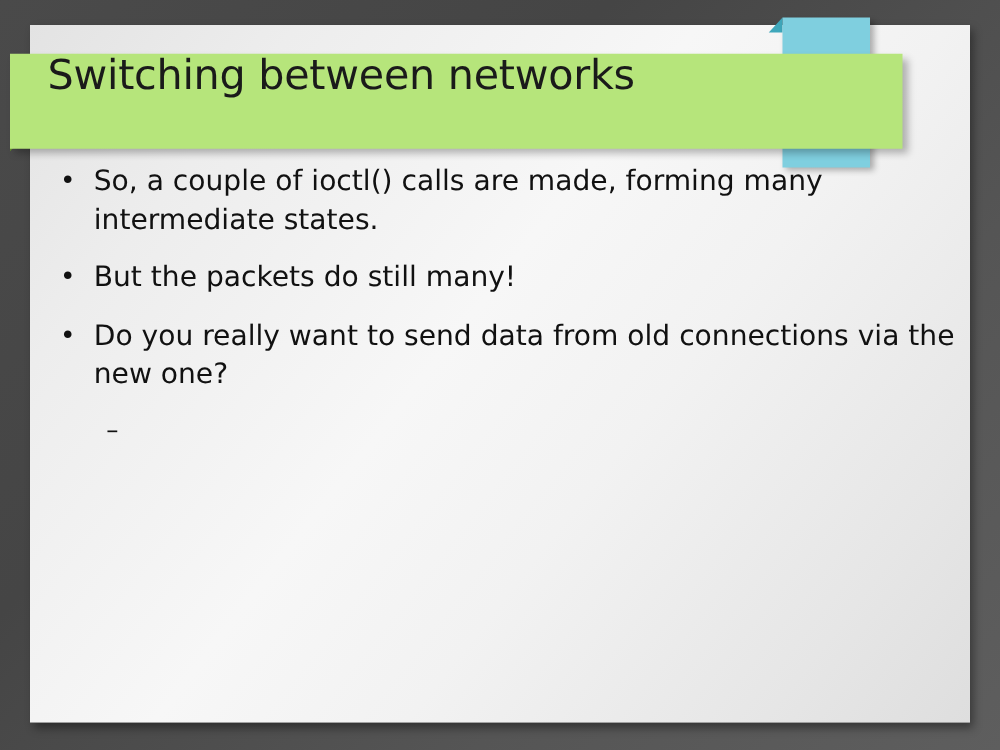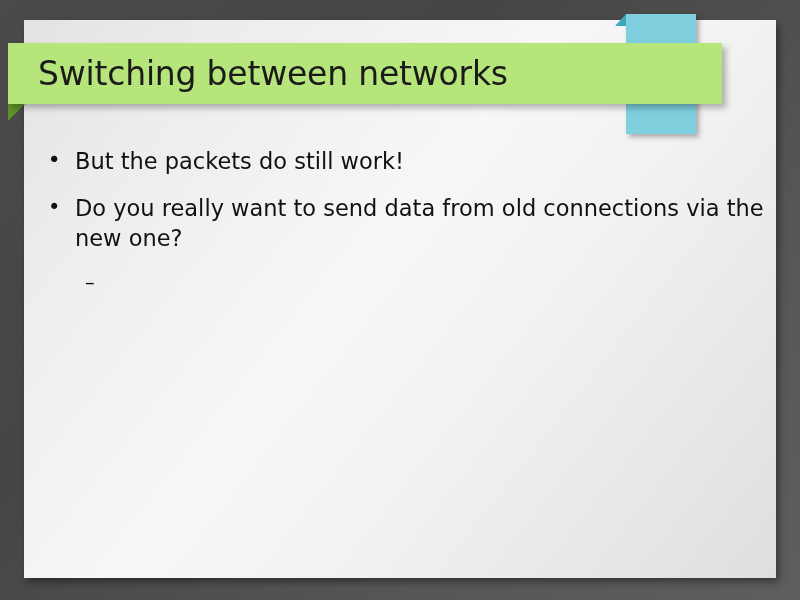--- a/index.html
+++ b/index.html
@@ -58,26 +58,26 @@
     border-bottom: 12px solid #3fa7bb;
     z-index: 2;
   }
 
   
   .title-banner {
     position: absolute;
     left: 8px;
     top: 43px;
     width: 714px;
-    height: 61px;
+    height: 76px;
     background: #b6e57b;
     box-shadow: 4px 4px 6px rgba(0,0,0,0.28);
     z-index: 3;
     display: flex;
-    align-items: center;
+    align-items: flex-start;
   }
   .banner-fold {
     position: absolute;
     left: 8px;
     top: 104px;
     width: 0;
     height: 0;
     border-right: 17px solid transparent;
     border-top: 17px solid #5f9127;
     z-index: 3;
@@ -153,25 +153,26 @@
   <div class="banner-fold"></div>
   <div class="title-banner">
     <h1 class="title-text">Switching between networks</h1>
   </div>
 
   <div class="content-body">
     <ul class="bullet-list">
 
       <li class="bullet-item">
         <span class="marker">•</span>
+        <span class="bullet-text">So, a couple of ioctl() calls are made, forming many intermediate states.</span>
       </li>
 
       <li class="bullet-item">
         <span class="marker">•</span>
-        <span class="bullet-text">But the packets do still work!</span>
+        <span class="bullet-text">But the packets do still many!</span>
       </li>
 
       <li class="bullet-item">
         <span class="marker">•</span>
         <span class="bullet-text">Do you really want to send data from old connections via the new one?</span>
       </li>
 
       <li class="bullet-item level2">
         <span class="marker">–</span>
       </li>

